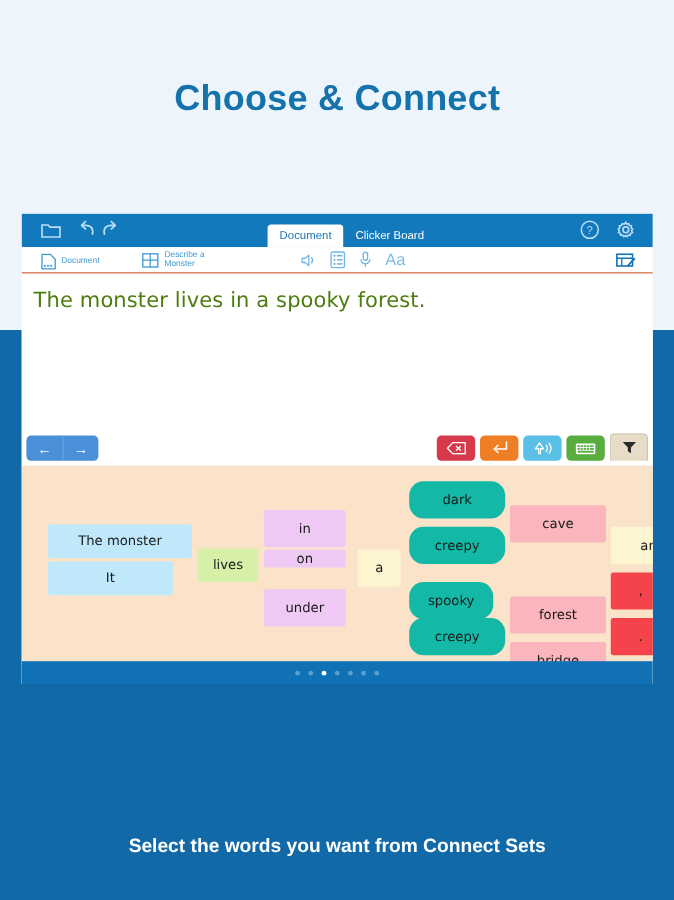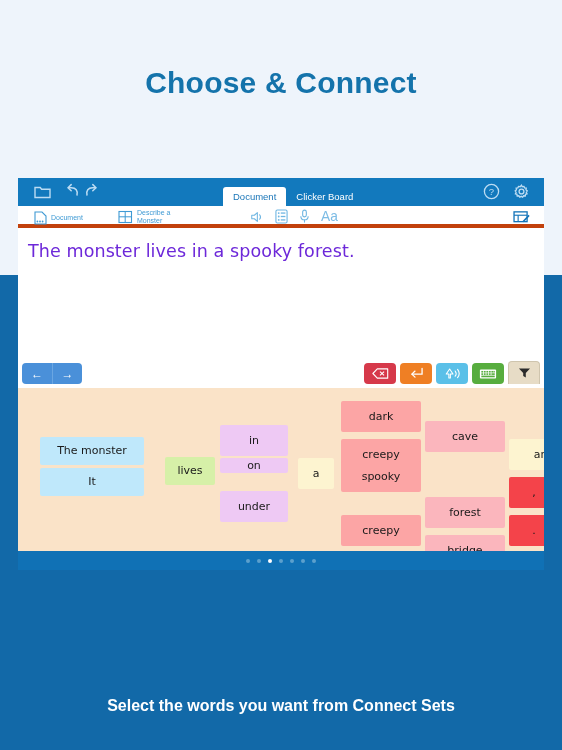--- a/index.html
+++ b/index.html
@@ -50,36 +50,36 @@
   .tabs { position: absolute; left: 205px; top: 9px; display: flex; align-items: flex-end; }
   .tab {
     font-size: 9.5px; padding: 4px 10px 4px 10px; color: #ffffff;
     border-radius: 3px 3px 0 0; line-height: 11px;
   }
   .tab.active { background: #ffffff; color: #1a76b8; }
 
   
   .subbar {
     position: relative; height: 22px; background: #ffffff;
-    border-bottom: 4px solid #c2410c;
+    border-bottom: 1px solid #c2410c;
   }
   .sb-item { position: absolute; display: flex; align-items: center; gap: 4px; }
   .sb-label { font-size: 7px; color: #3f9ad4; line-height: 8px; }
   .sb-doc  { left: 16px; top: 5px; }
   .sb-set  { left: 100px; top: 3px; }
   .sb-icons { position: absolute; left: 232px; top: 3px; display: flex; align-items: center; gap: 11px; }
   .sb-right { position: absolute; right: 14px; top: 4px; }
 
   
   .doc-canvas {
     position: relative; height: 160px; background: #ffffff;
   }
   .doc-text {
     position: absolute; left: 10px; top: 13px;
-    font-size: 17.5px; color: #6d28d9;
+    font-size: 17.5px; color: #4d7c0f;
     font-family: "DejaVu Sans", sans-serif;
     letter-spacing: .1px;
   }
 
   
   .navarrows {
     position: absolute; left: 4px; bottom: 4px;
     display: flex; background: #4a90d9; border-radius: 4px; overflow: hidden;
   }
   .navarrows .nb {
@@ -113,21 +113,21 @@
     position: absolute;
     display: flex; align-items: center; justify-content: center;
     font-family: "DejaVu Sans", sans-serif;
     font-size: 11px; color: #1a1a1a; border-radius: 2px;
     text-align: center; line-height: 12px;
   }
   .c-blue   { background: #bfe8fb; }
   .c-green  { background: #d6f0a8; }
   .c-purple { background: #eec9f4; }
   .c-cream  { background: #fdf4d0; }
-  .c-orange { background: #fca5a5; }
+  .c-orange { background: #14b8a6; border-radius: 12px; }
   .c-pink   { background: #fbb6bd; margin-top: 20px; }
   .c-red    { background: #f4434a; }
 
   
   .pager {
     position: relative; height: 19px; background: #1071b5;
     display: flex; align-items: center; justify-content: center; gap: 7px;
   }
   .dot { width: 4px; height: 4px; border-radius: 50%; background: #5ba0cd; }
   .dot.on { background: #ffffff; }
@@ -309,34 +309,34 @@
         <svg width="13" height="12" viewBox="0 0 14 13">
           <path d="M1 1.5h12l-4.6 5v5L5.6 9.8v-3.3z" fill="#2b2b2b"></path>
         </svg>
       </div>
     </div>
   </div>
 
   <div class="grid-panel">
     <div class="cols">
 
-      <div class="tile c-blue" style="left:22px; top:44px; width:104px; height:28px;">The monster</div>
+      <div class="tile c-blue" style="left:22px; top:44px; width:120px; height:28px;">The monster</div>
       <div class="tile c-blue" style="left:22px; top:75px; width:104px; height:28px;">It</div>
 
       <div class="tile c-green" style="left:147px; top:64px; width:50px; height:28px;">lives</div>
 
       <div class="tile c-purple" style="left:202px; top:32px; width:68px; height:31px;">in</div>
       <div class="tile c-purple" style="left:202px; top:65px; width:68px; height:15px;">on</div>
       <div class="tile c-purple" style="left:202px; top:98px; width:68px; height:31px;">under</div>
 
       <div class="tile c-cream" style="left:280px; top:65px; width:36px; height:31px;">a</div>
 
       <div class="tile c-orange" style="left:323px; top:8px; width:80px; height:31px;">dark</div>
       <div class="tile c-orange" style="left:323px; top:46px; width:80px; height:31px;">creepy</div>
-      <div class="tile c-orange" style="left:323px; top:68px; width:80px; height:31px;">spooky</div>
+      <div class="tile c-orange" style="left:323px; top:92px; width:70px; height:31px;">spooky</div>
       <div class="tile c-orange" style="left:323px; top:122px; width:80px; height:31px;">creepy</div>
 
       <div class="tile c-pink" style="left:407px; top:8px; width:80px; height:31px;">cave</div>
       <div class="tile c-pink" style="left:407px; top:84px; width:80px; height:31px;">forest</div>
       <div class="tile c-pink" style="left:407px; top:122px; width:80px; height:31px;">bridge</div>
 
       <div class="tile c-cream" style="left:491px; top:46px; width:50px; height:31px;padding-left:20px;">and</div>
       <div class="tile c-red" style="left:491px; top:84px; width:50px; height:31px;">,</div>
       <div class="tile c-red" style="left:491px; top:122px; width:50px; height:31px;">.</div>
     </div>

